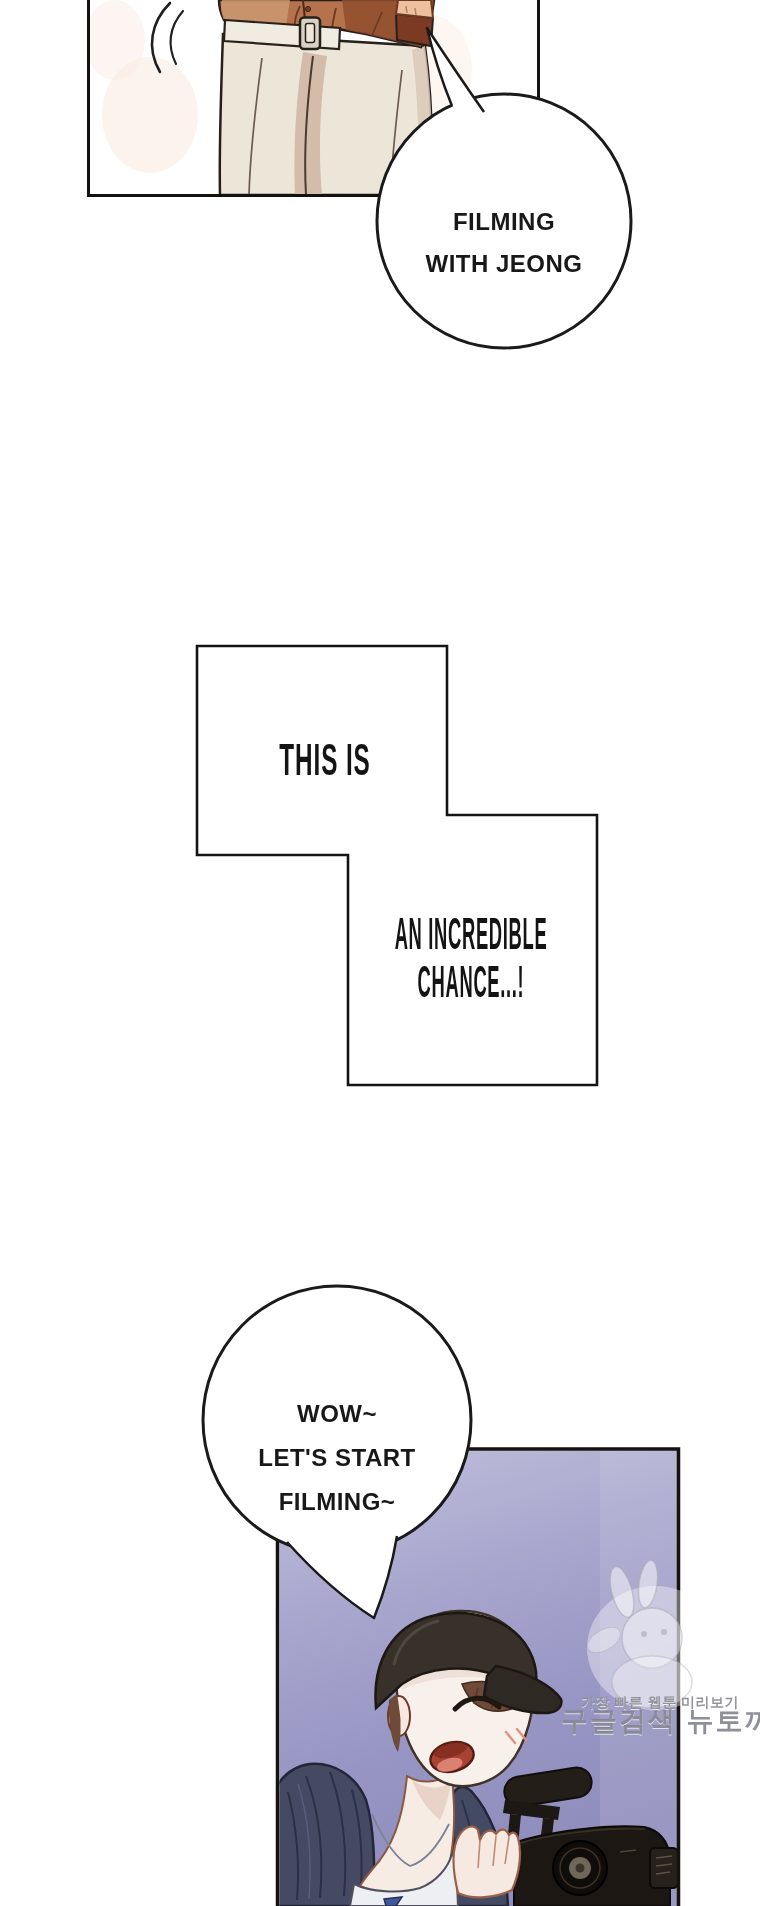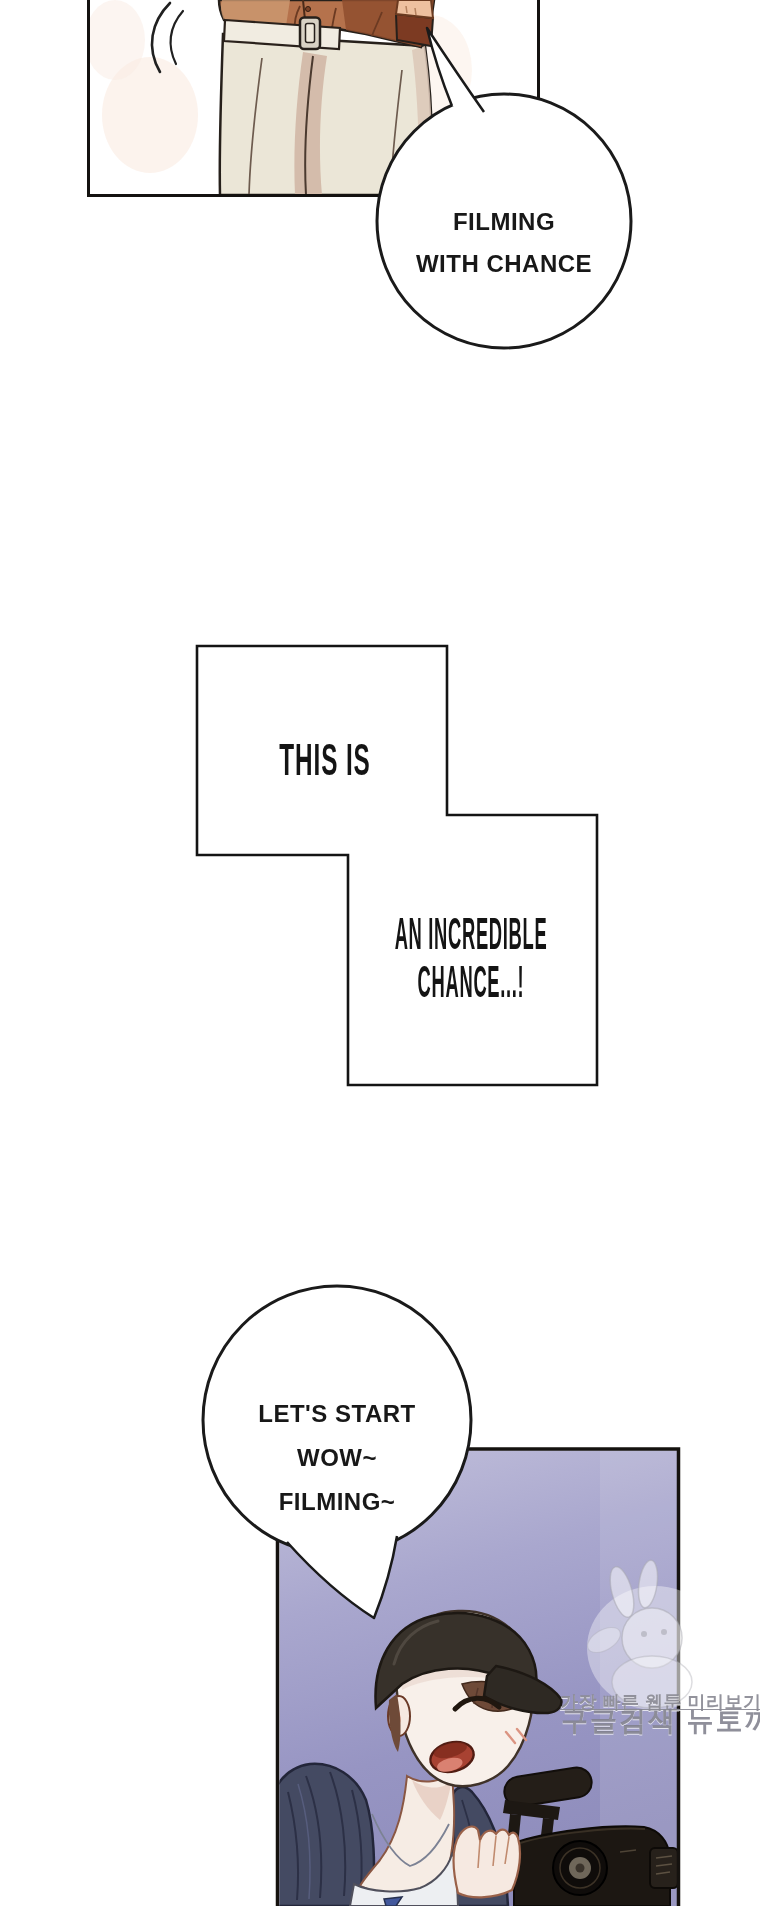--- a/index.html
+++ b/index.html
@@ -8,21 +8,21 @@
   #artwork{position:absolute;left:0;top:0;}
   .txt{position:absolute;text-align:center;color:#1b1b1b;font-weight:700;}
   .bubble-text{font-size:24px;letter-spacing:0.5px;color:#181818;}
   .bubble-text div{line-height:26px;margin-top:16px;}
   #bubble2-text div{line-height:28px;}
   .caption{font-size:27px;color:#141414;line-height:32px;transform-origin:50% 50%;white-space:nowrap;}
   #caption-box1{transform:scale(0.9,1.62);letter-spacing:1px;}
   .caption-b{transform:scale(0.68,1.62);letter-spacing:1px;}
   .wm{position:absolute;text-align:center;font-weight:700;
       color:rgba(138,138,148,0.92);text-shadow:0 1px 0 rgba(255,255,255,0.7);white-space:nowrap;}
-  #wm-line1{font-size:18px;line-height:16px;letter-spacing:0.5px;text-decoration:underline;}
+  #wm-line1{font-size:14px;line-height:16px;letter-spacing:0.5px;}
   #wm-line2{font-size:27px;line-height:27px;letter-spacing:2px;color:rgba(128,128,140,0.88);}
 </style>
 </head>
 <body>
 
 <div id="page">
 
 <svg id="artwork" width="760" height="1906" viewBox="0 0 760 1906" xmlns="http://www.w3.org/2000/svg">
   <defs>
     <clipPath id="cp1">
@@ -191,31 +191,31 @@
   </g>
 
   <g>
     <circle cx="337" cy="1420" r="134" fill="#ffffff" stroke="#1a1a1a" stroke-width="3"></circle>
     <path d="M287,1542 Q330,1590 374,1618 Q390,1578 397,1536" fill="#ffffff" stroke="#1a1a1a" stroke-width="2.5" stroke-linejoin="round"></path>
   </g>
 </svg>
 
 <div class="txt bubble-text" id="bubble1-text" style="left:374px;top:193px;width:260px;">
   <div>FILMING</div>
-  <div>WITH CHANCE</div>
+  <div>WITH JEONG</div>
 </div>
 
 <div class="txt caption" id="caption-box1" style="left:175px;top:744px;width:300px;">THIS IS</div>
 
 <div class="txt caption caption-b" style="left:321px;top:918px;width:300px;">AN INCREDIBLE</div>
 
 <div class="txt caption caption-b" style="left:321px;top:966px;width:300px;">CHANCE...!</div>
 
 <div class="txt bubble-text" id="bubble2-text" style="left:207px;top:1384px;width:260px;">
+  <div>WOW~</div>
   <div>LET'S START</div>
-  <div>WOW~</div>
   <div>FILMING~</div>
 </div>
 
 <div class="wm" id="wm-line1" style="left:560px;top:1694px;width:200px;">가장 빠른 웹툰 미리보기</div>
 <div class="wm" id="wm-line2" style="left:561px;top:1708px;width:200px;">구글검색 뉴토끼</div>
 
 </div>
 
 </body></html>

